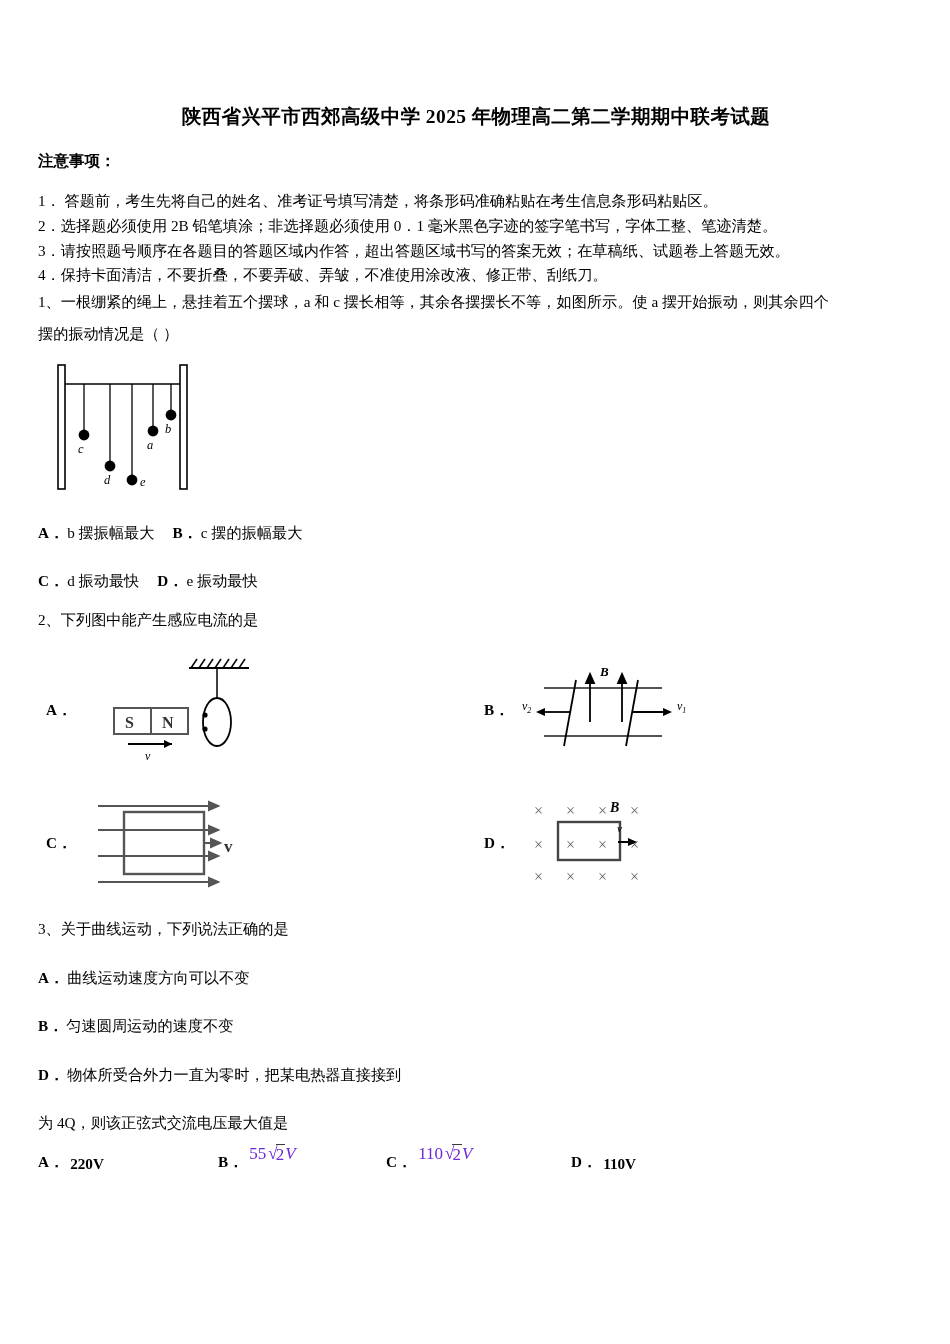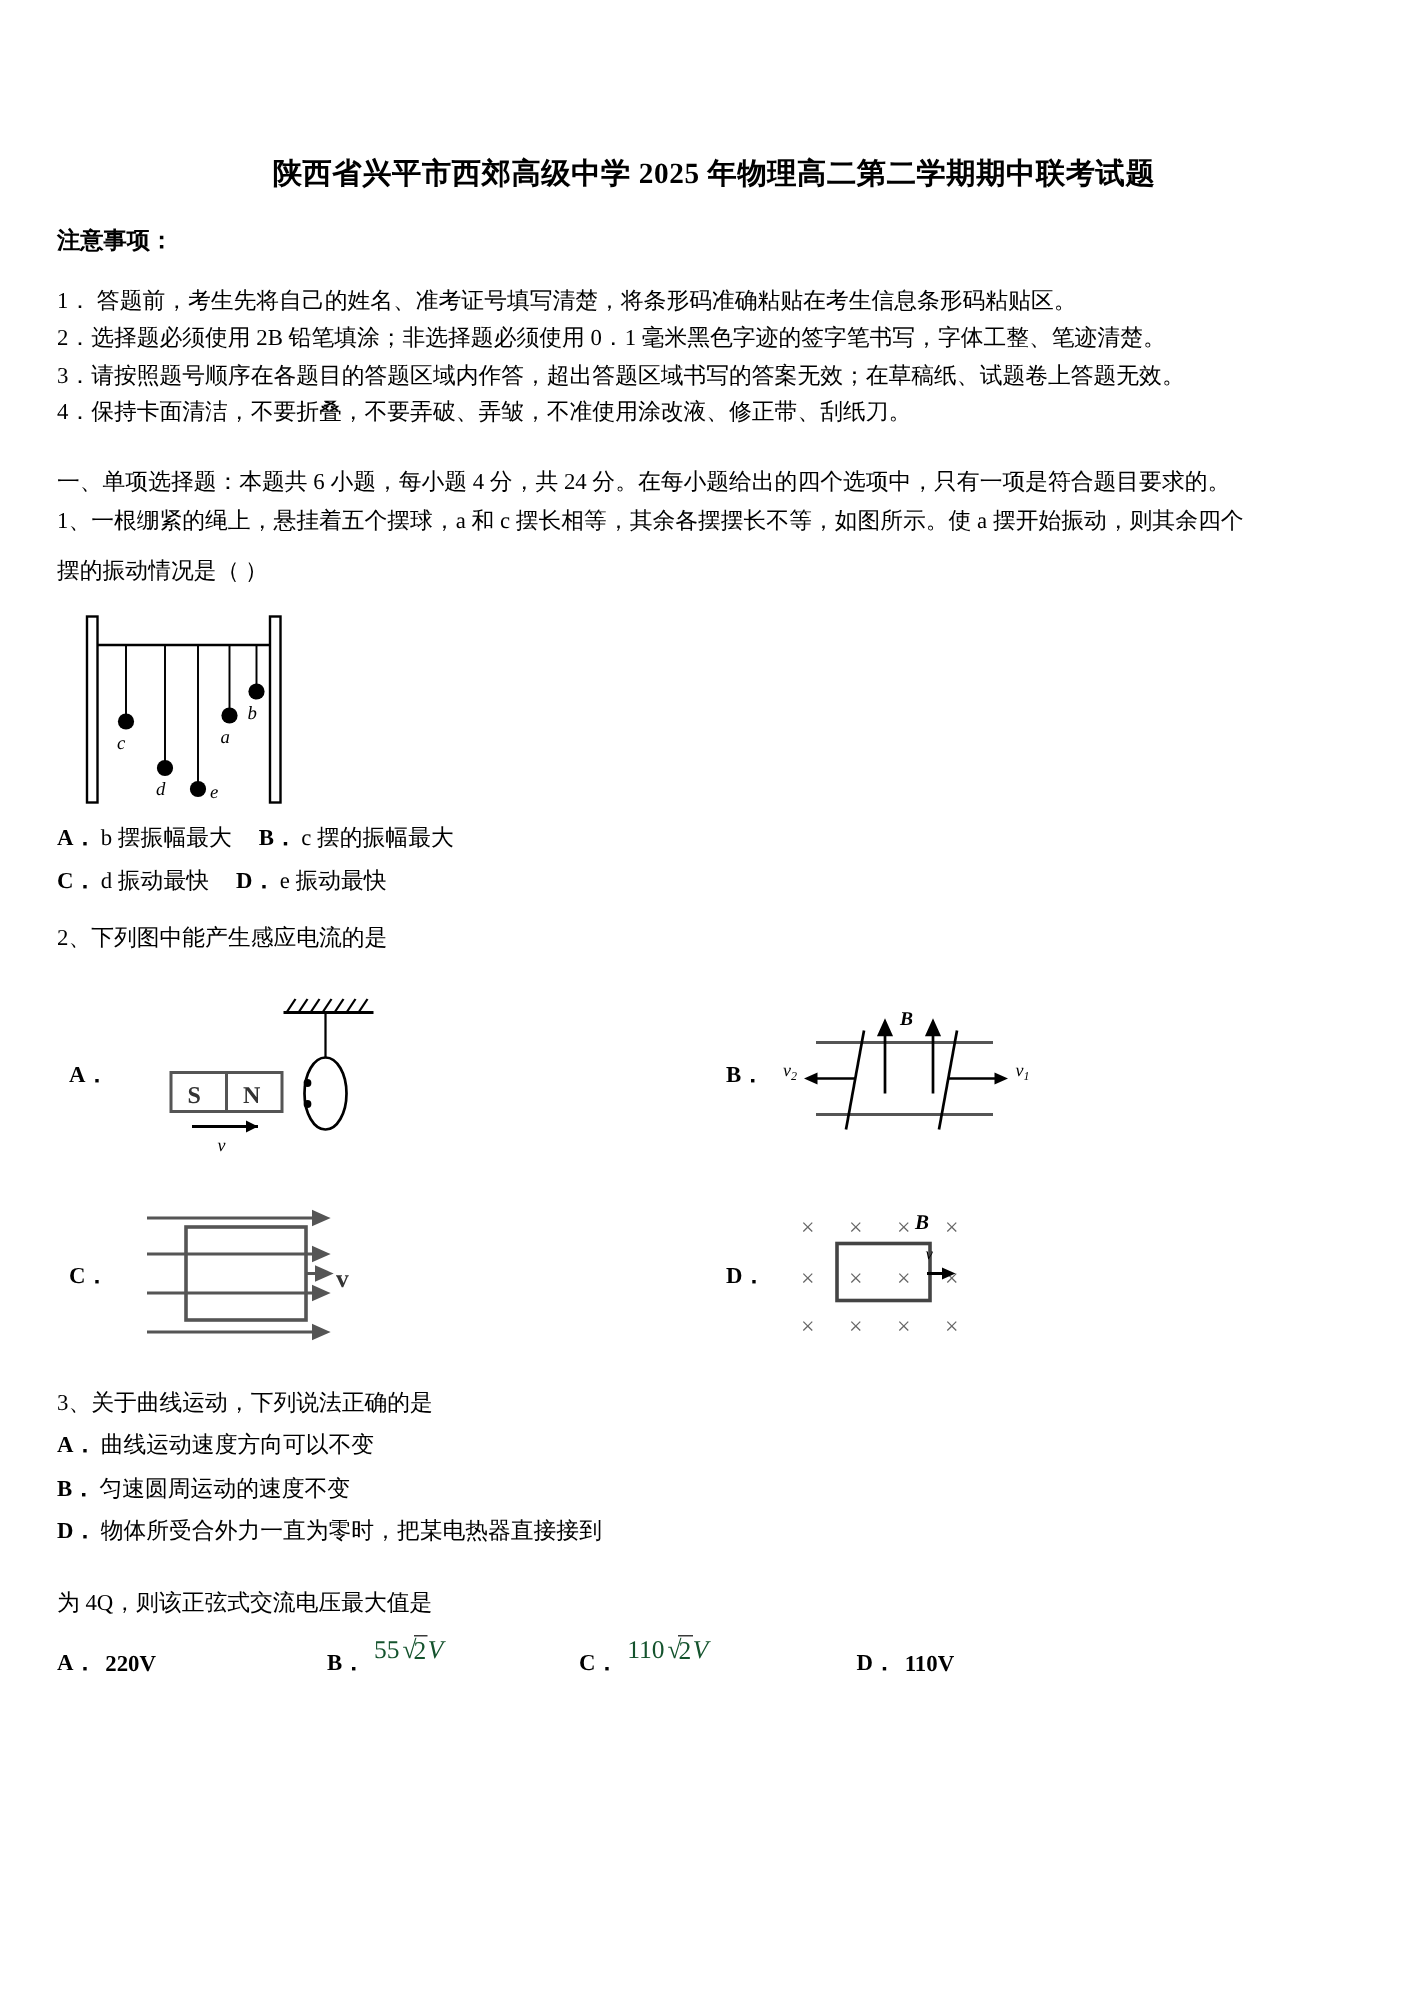--- a/index.html
+++ b/index.html
@@ -68,21 +68,21 @@
     margin: 2px 0 0 0;
   }
   .q-cont {
     font-size: 15.2px;
     line-height: 1.62;
     margin: 8px 0 0 0;
   }
   .opt-line {
     font-size: 15.2px;
     line-height: 1.6;
-    margin: 4px 0 0 0;
+    margin: 24px 0 0 0;
   }
   .opt-line .lbl { font-weight: bold; margin-right: 3px; }
   .opt-inline-gap { display: inline-block; width: 18px; }
 
   
   .fig-pendulum {
     margin: 12px 0 0 14px;
   }
 
   
@@ -120,21 +120,21 @@
   .math-opt {
     display: flex;
     align-items: flex-end;
     font-size: 15.2px;
   }
   .math-opt .lbl { font-weight: bold; margin-right: 6px; }
   .math-opt .plain { font-weight: bold; }
   .mathexpr {
     font-family: "Liberation Serif", serif;
     font-size: 17px;
-    color: #14532d;
+    color: #6d28d9;
     position: relative;
     top: -9px;
     font-style: italic;
   }
   .mathexpr .coef { font-style: normal; }
   .mathexpr .radical {
     display: inline-block;
     position: relative;
     font-style: normal;
     padding-left: 2px;
@@ -159,21 +159,20 @@
     <h1 class="doc-title">陕西省兴平市西郊高级中学 2025 年物理高二第二学期期中联考试题</h1>
 
     <div>
       <p class="notice-heading">注意事项：</p>
       <p class="notice-line">1． 答题前，考生先将自己的姓名、准考证号填写清楚，将条形码准确粘贴在考生信息条形码粘贴区。</p>
       <p class="notice-line">2．选择题必须使用 2B 铅笔填涂；非选择题必须使用 0．1 毫米黑色字迹的签字笔书写，字体工整、笔迹清楚。</p>
       <p class="notice-line">3．请按照题号顺序在各题目的答题区域内作答，超出答题区域书写的答案无效；在草稿纸、试题卷上答题无效。</p>
       <p class="notice-line">4．保持卡面清洁，不要折叠，不要弄破、弄皱，不准使用涂改液、修正带、刮纸刀。</p>
     </div>
 
-    <p class="section-heading">一、单项选择题：本题共 6 小题，每小题 4 分，共 24 分。在每小题给出的四个选项中，只有一项是符合题目要求的。</p>
 
     <div>
       <p class="question"><span>1、</span><span>一根绷紧的绳上，悬挂着五个摆球，a 和 c 摆长相等，其余各摆摆长不等，如图所示。使 a 摆开始振动，则其余四个</span></p>
       <p class="q-cont">摆的振动情况是（            ）</p>
 
       <div class="fig-pendulum">
         <svg width="150" height="138" viewBox="0 0 150 138">
 
           <rect x="6" y="6" width="7" height="124" fill="none" stroke="#000" stroke-width="1.6"></rect>
 

